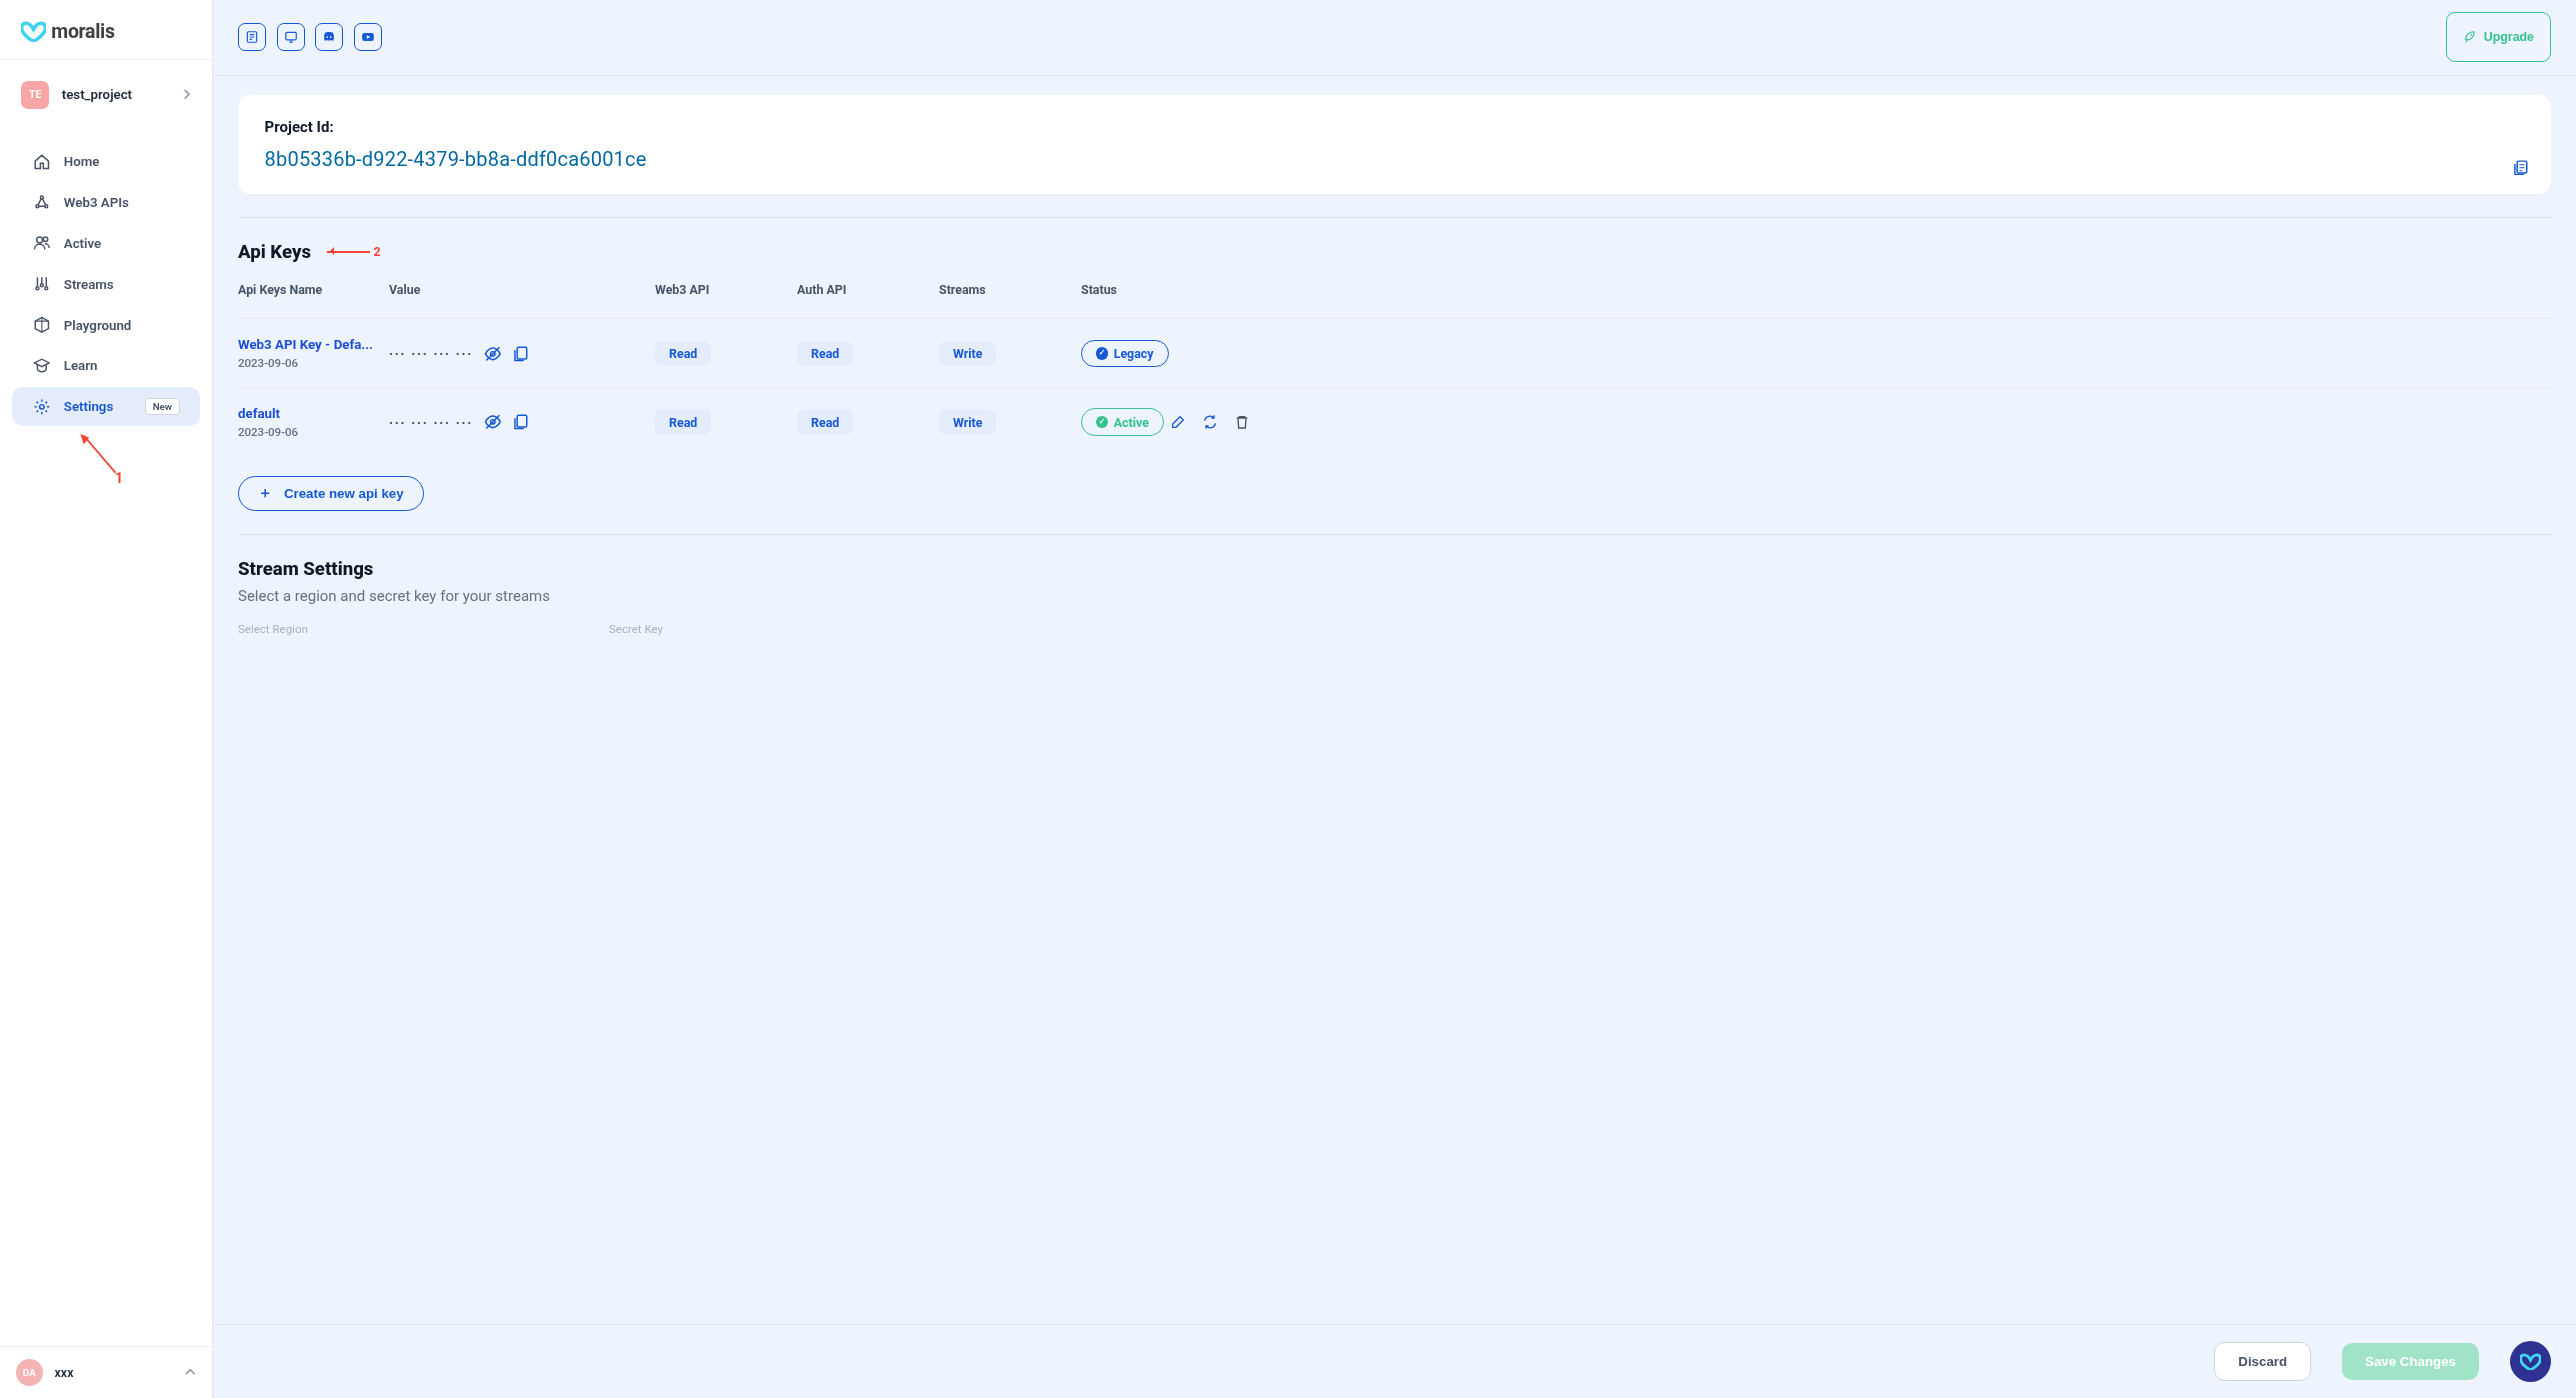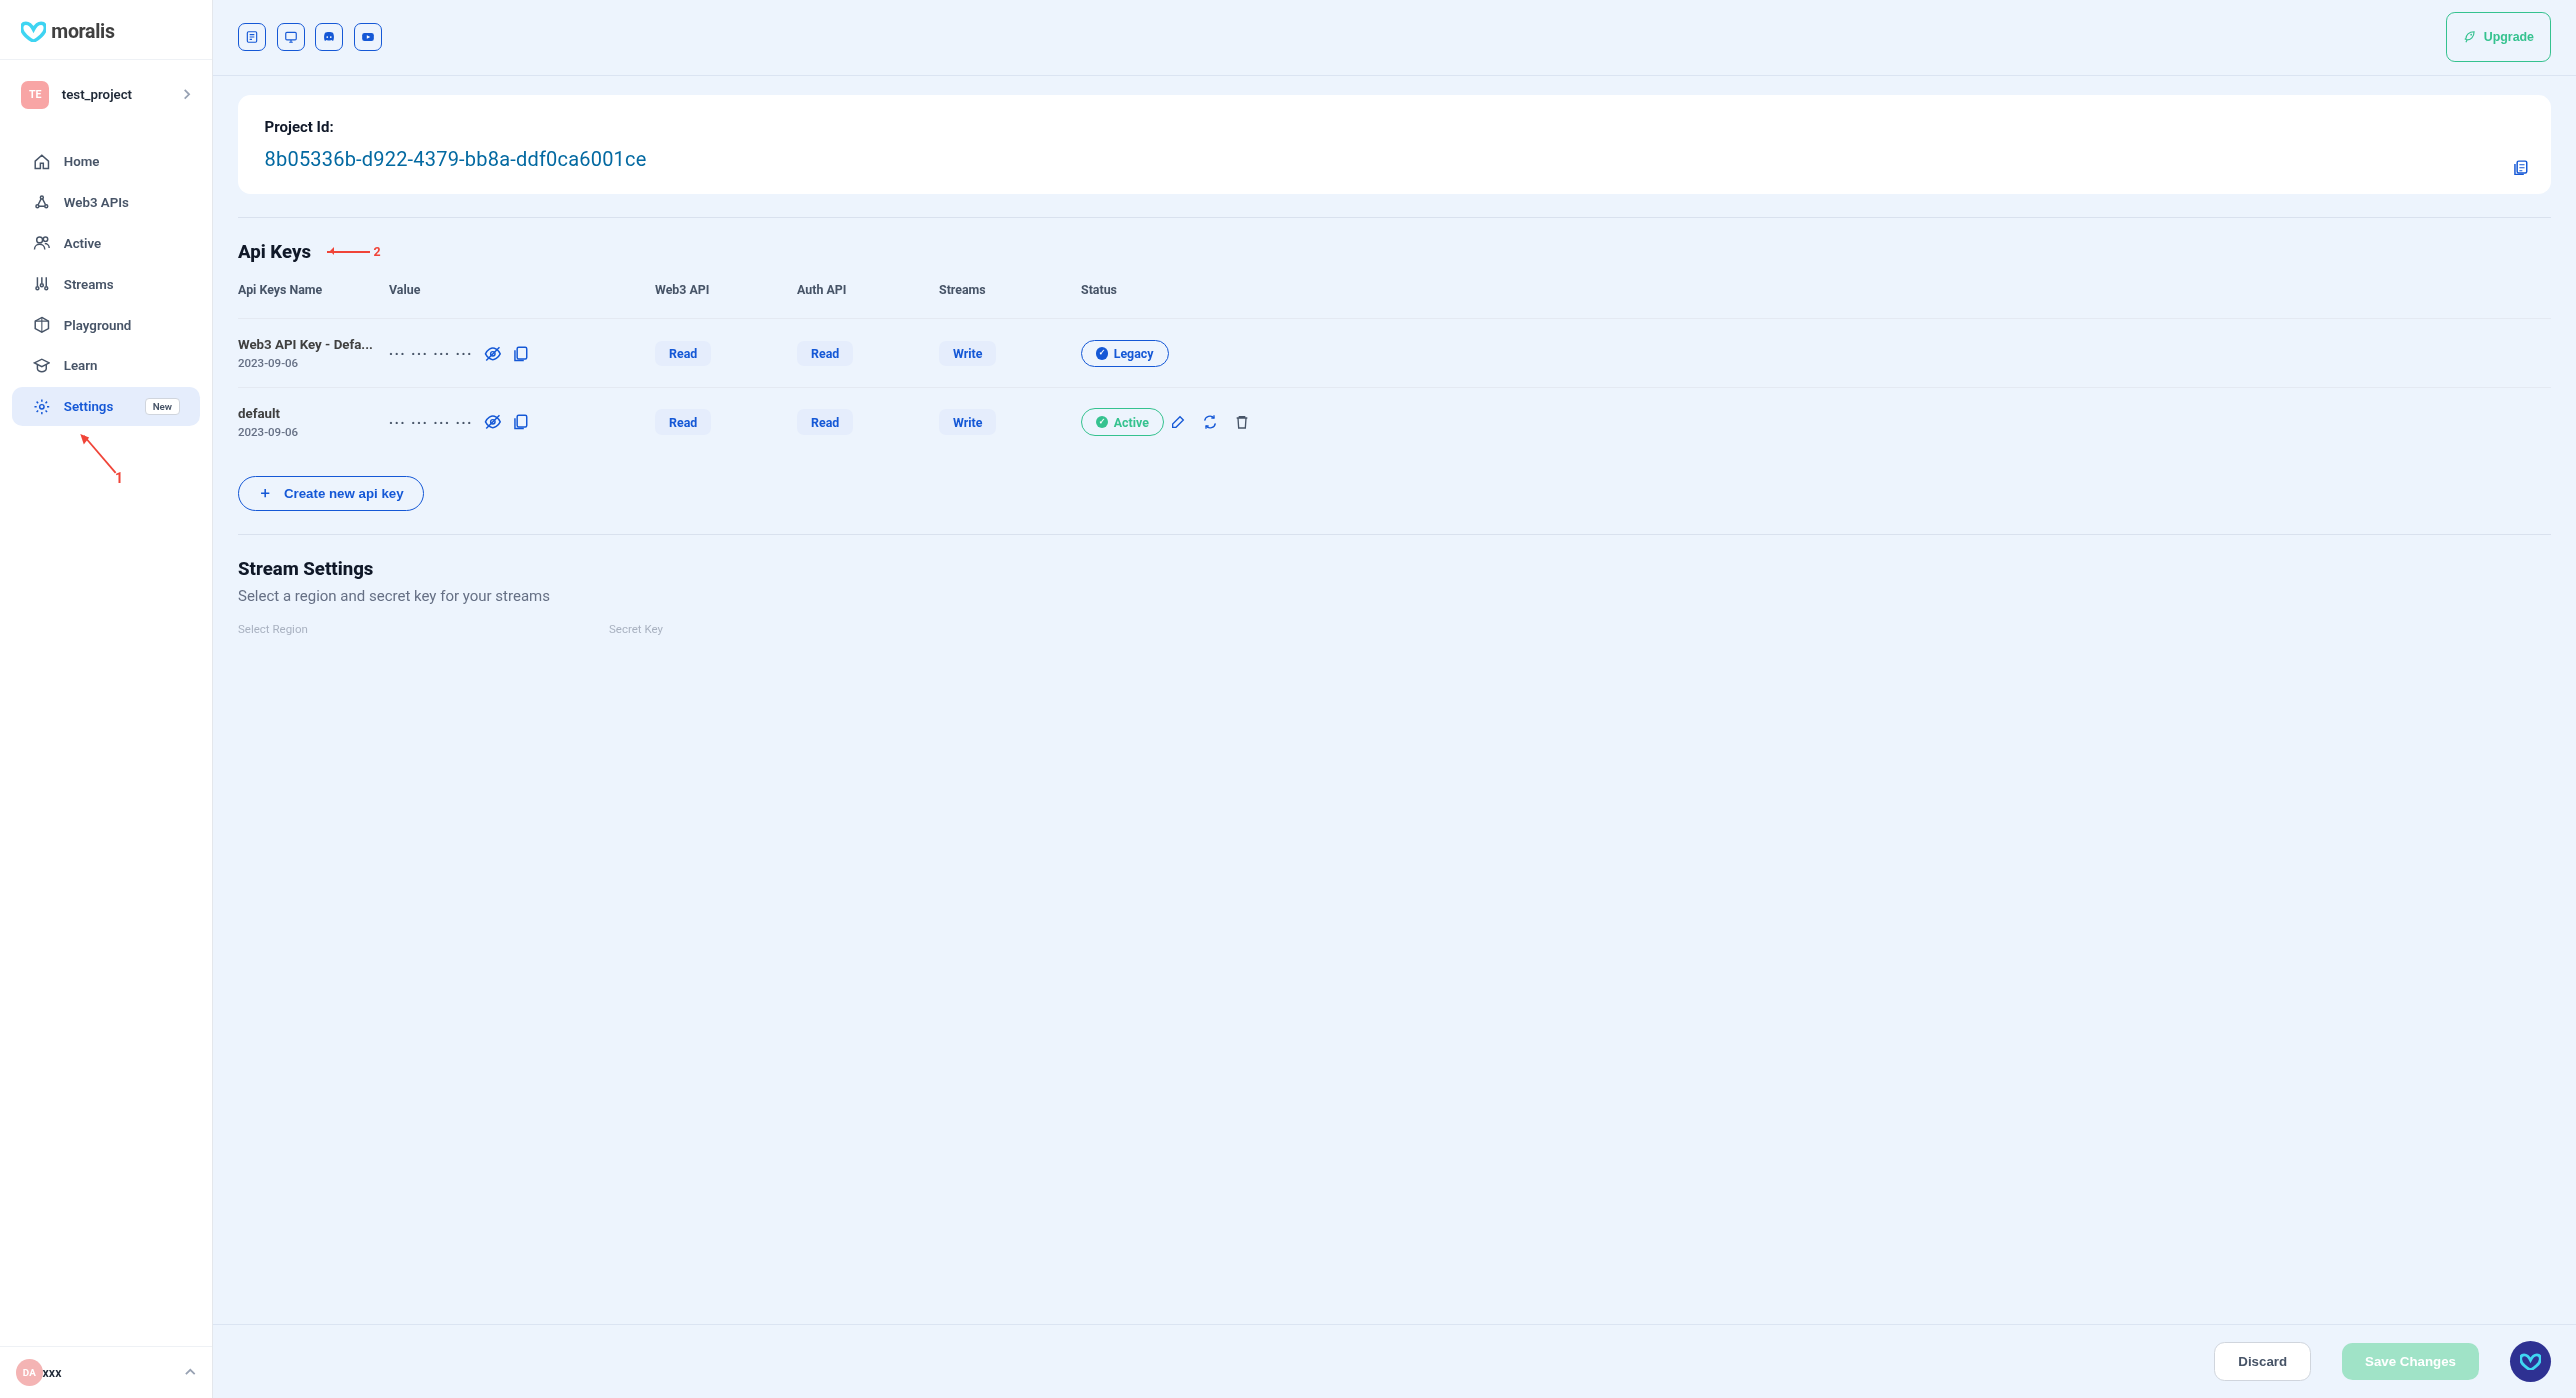--- a/index.html
+++ b/index.html
@@ -16,21 +16,21 @@
 .project-name { flex:1; font-weight: 600; font-size: 13.3px; color: #1f2937; }
 .chev { color: #98a2b3; }
 
 .nav { margin-top: 10.6px; flex:1; }
 .nav-item { display: flex; align-items: center; gap: 12.4px; padding: 9.8px 19.5px; margin: 1.8px 12.4px; border-radius: 10.6px; color: #475467; font-size: 13.3px; font-weight: 600; cursor: pointer; }
 .nav-item .ico { width: 19.5px; height: 19.5px; display:flex; align-items:center; justify-content:center; color: #475467; }
 .nav-item.active { background: #e5edfc; color: #1558d6; }
 .nav-item.active .ico { color: #1558d6; }
 .nav-item .tag { margin-left: auto; font-size: 9.8px; border: 0.9px solid #d0d5dd; border-radius: 4px; padding: 1.8px 7px; color: #475467; background:#fff; font-weight:600;}
 
-.user-row { display:flex; align-items:center; gap: 0; padding: 12.4px 16px; border-top: 0.9px solid #eef1f5; }
+.user-row { display:flex; align-items:center; gap: 12px; padding: 12.4px 16px; border-top: 0.9px solid #eef1f5; }
 .user-badge { width: 26.6px; height: 26.6px; border-radius: 50%; background: #f4b4b4; color: #fff; font-weight: 700; font-size: 9.8px; display:flex; align-items:center; justify-content:center; }
 .user-name { flex:1; font-size: 12.4px; font-weight: 600; color: #1f2937; }
 
 
 .main { flex:1; display:flex; flex-direction:column; height:100vh; }
 .topbar { display:flex; align-items:center; padding: 12.4px 25px; gap: 10.6px; border-bottom: 0.9px solid #dbe4f2; background:#edf4fd;}
 .sqbtn { width: 28px; height: 28px; border: 1.3px solid #1558d6; border-radius: 7px; display:flex; align-items:center; justify-content:center; color:#1558d6; cursor:pointer; background:#fff0; }
 .upgrade { margin-left:auto; border: 1.3px solid #35c28f; color:#35c28f; background:none; border-radius: 8.9px; padding: 17px 16px; font-weight:700; font-size:12.4px; display:flex; align-items:center; gap:7px; cursor:pointer;}
 
 .content { flex:1; overflow-y:auto; padding: 0 25px 0 25px; }
@@ -43,21 +43,21 @@
 
 .section-hdr { display:flex; align-items:center; gap: 16px; }
 .h2 { font-size: 18.6px; font-weight: 800; color: #101828; }
 .arrow-anno { display:flex; align-items:center; gap:3.5px; color:#f04438; font-weight:700; font-size:12.4px;}
 .arrow-line { width: 43px; height:1.8px; background:#f04438; position:relative;}
 .arrow-line::before { content:''; position:absolute; left:-0.9px; top:-3.5px; border: 4.4px solid transparent; border-right-color:#f04438;}
 
 .tblhdr { display:grid; grid-template-columns: 151px 266px 142px 142px 142px 186px; gap: 0; margin-top: 14px; font-size: 12.4px; font-weight:700; color:#475467;}
 .tblhdr div { padding: 5.3px 0;}
 .row { display:grid; grid-template-columns: 151px 266px 142px 142px 142px 89px 98px; align-items:center; padding: 17.7px 0; border-top: 0.9px solid #e4e9f2;}
-.key-name { font-weight:700; font-size:13.3px; color:#404040; white-space:nowrap; overflow:hidden; text-overflow:ellipsis; padding-right:8.9px;}
+.key-name { font-weight:700; font-size:13.3px; color:#1d4ed8; white-space:nowrap; overflow:hidden; text-overflow:ellipsis; padding-right:8.9px;}
 .key-date { font-size:11.5px; color:#667085; margin-top:3.5px; font-weight:500;}
 .value-cell { display:flex; align-items:center; gap: 10.6px;}
 .dots { letter-spacing: 1.8px; color:#475467; font-weight:900; font-size:12.4px;}
 .eye, .copy { color:#1558d6; cursor:pointer; width:17.7px; height:17.7px; display:flex; align-items:center; justify-content:center;}
 .pill { display:inline-block; background:#e5edfc; color:#1558d6; border-radius: 7px; padding: 5.3px 14px; font-weight:700; font-size:12.4px;}
 .status-pill { display:inline-flex; align-items:center; gap:5.3px; border-radius: 17.7px; padding: 5.3px 14px; font-weight:700; font-size:12.4px;}
 .status-pill.legacy { border:1.3px solid #1558d6; color:#1558d6; }
 .status-pill.active { border:1.3px solid #35c28f; color:#35c28f;}
 .status-dot { width:12.4px; height:12.4px; border-radius:50%; display:inline-flex; align-items:center; justify-content:center; }
 .status-pill.legacy .status-dot { background:#1558d6; color:#fff; }

